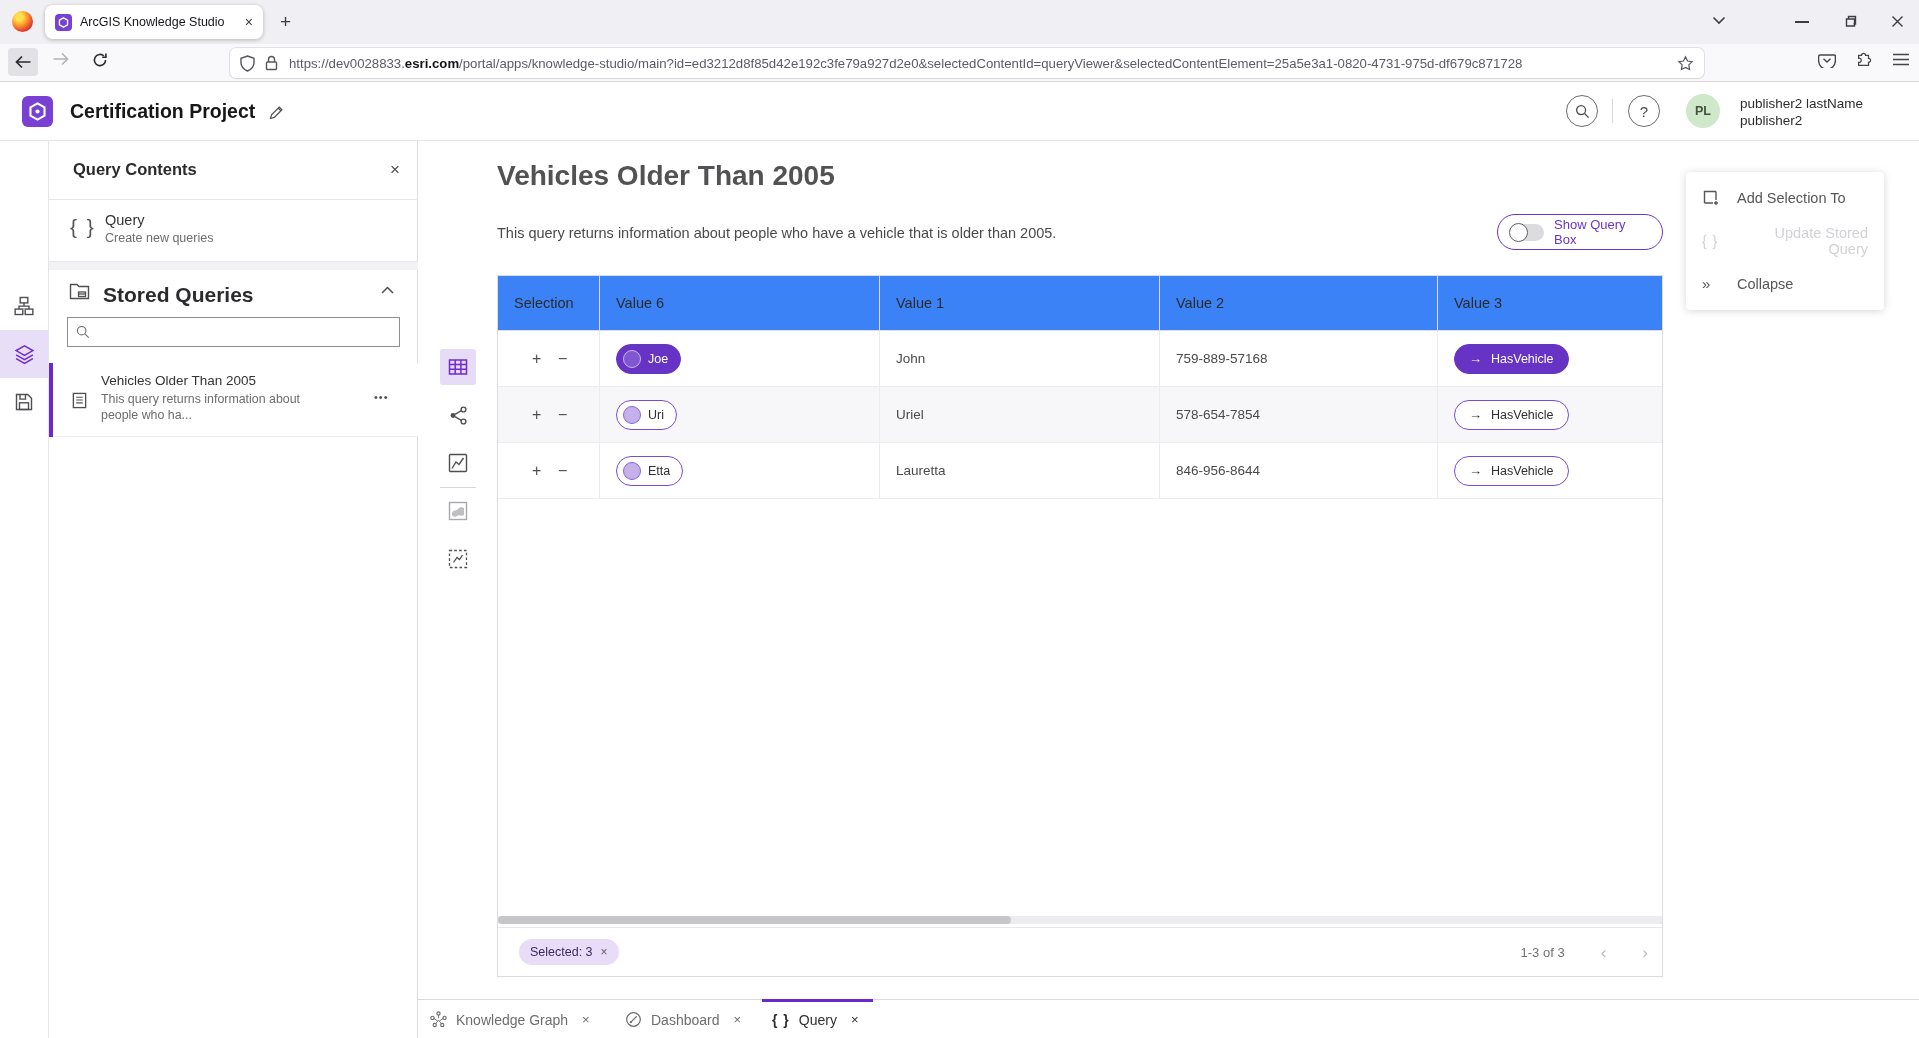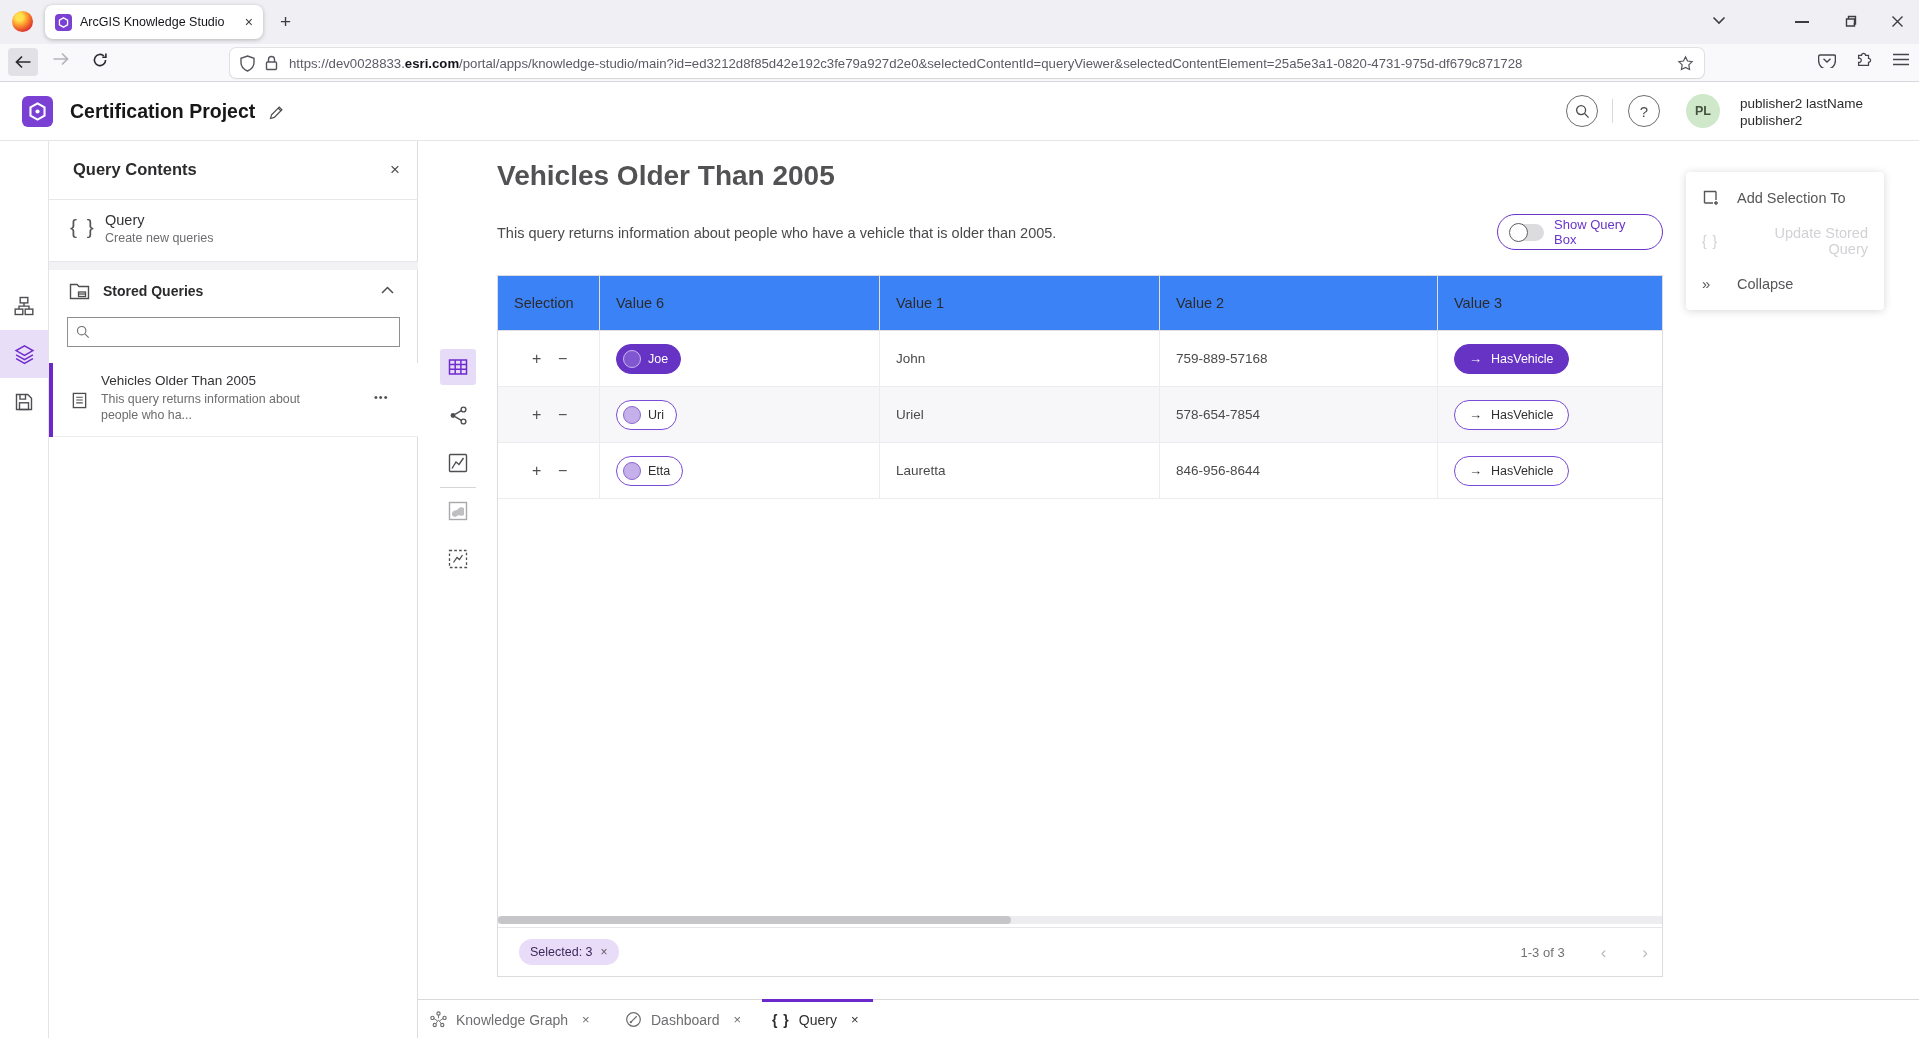--- a/index.html
+++ b/index.html
@@ -60,21 +60,21 @@
   #sidepanel { left:49px; top:141px; width:369px; height:897px; background:#fff; border-right:1px solid #dcdcde; }
   #sp-head { left:0; top:0; width:369px; height:59px; border-bottom:1px solid #e7e7e9; }
   #sp-title { left:24px; top:19px; font-size:16.5px; font-weight:bold; color:#2b2b2d; }
   #sp-close { left:390px; top:160px; font-size:17px; color:#4f4f53; }
   #q-item { left:0; top:59px; width:369px; height:62px; border-bottom:1px solid #e7e7e9; }
   #q-brace { left:21px; top:15px; font-size:21px; color:#565659; letter-spacing:2px; }
   #q-title { left:56px; top:12px; font-size:14.5px; color:#333336; }
   #q-sub { left:56px; top:31px; font-size:12.5px; color:#6d6d71; }
   #sp-band { left:0; top:121px; width:369px; height:8px; background:#f2f2f4; }
   #sq-head { left:0; top:129px; width:369px; height:43px; }
-  #sq-title { left:54px; top:13px; font-size:14px; font-weight:bold; color:#2b2b2d; }
+  #sq-title { left:54px; top:13px; font-size:21px; font-weight:bold; color:#2b2b2d; }
   #sq-search { left:18px; top:176px; width:333px; height:30px; border:1px solid #8e8e93; background:#fff; display:flex; align-items:center; padding:0 8px; }
   #sq-search input { border:none; outline:none; flex:1; font-size:13px; font-family:"Liberation Sans",sans-serif; margin-left:8px; }
   #sq-item { left:0; top:222px; width:369px; height:74px; border-bottom:1px solid #ededef; background:#fff; }
   #sq-bar { left:0; top:0; width:4px; height:74px; background:#6d28cc; }
   #sq-doc { left:22px; top:29px; }
   #sq-item-title { left:52px; top:10px; font-size:13.5px; color:#333336; }
   #sq-item-desc { left:52px; top:28px; width:216px; font-size:12.4px; color:#6d6d71; line-height:16px; }
   #sq-kebab { left:325px; top:28px; font-size:11px; color:#4f4f53; letter-spacing:1px; }
 
   

